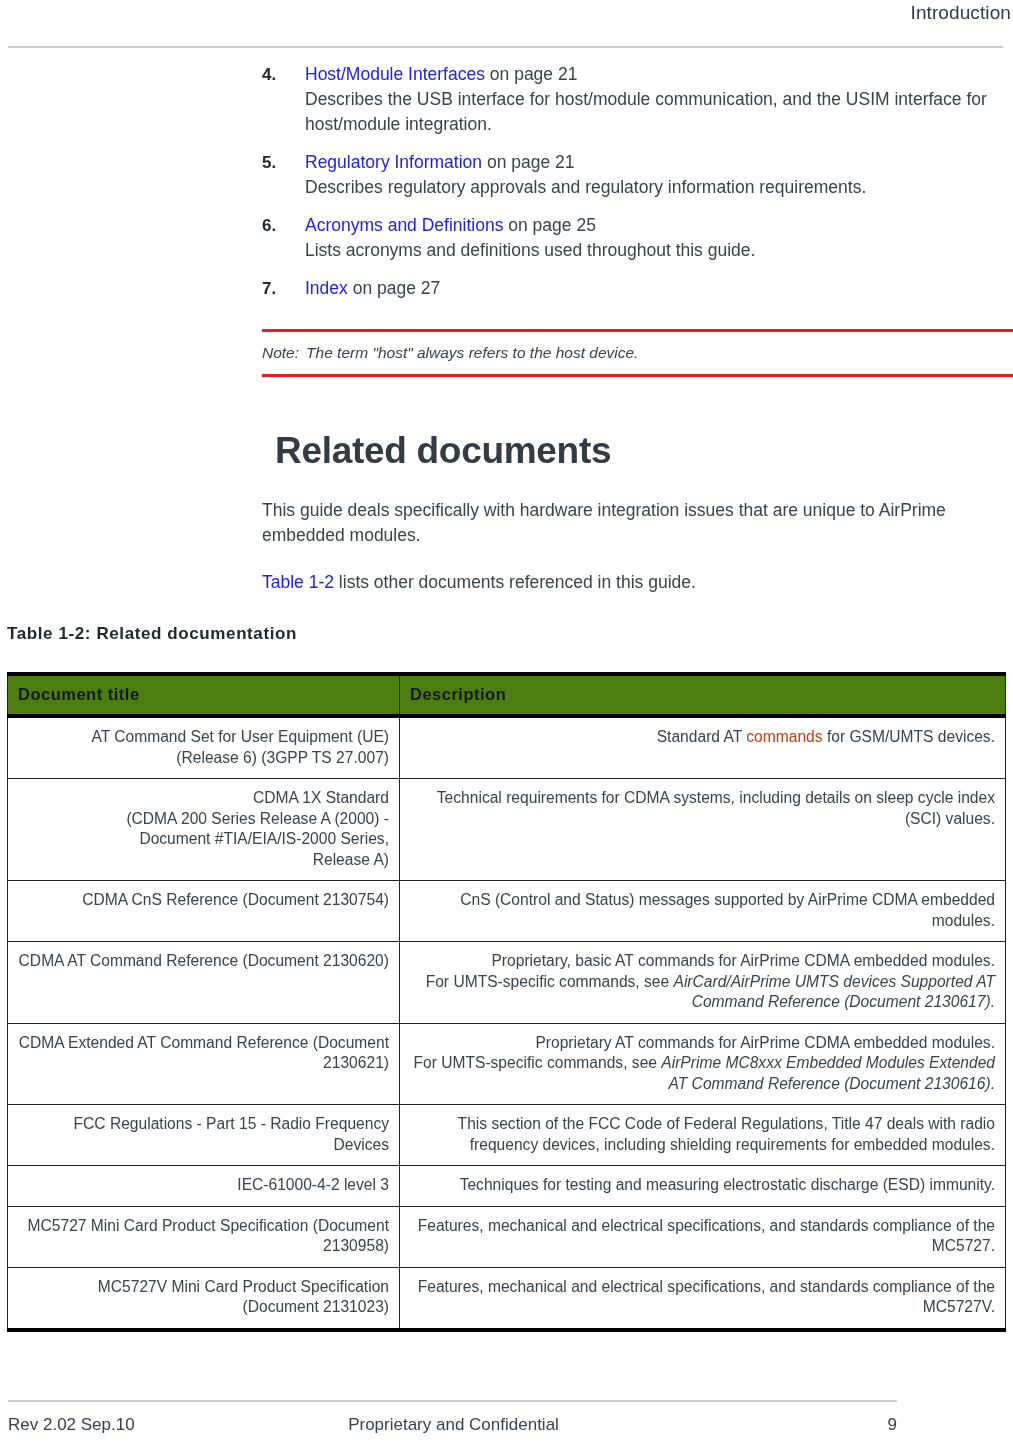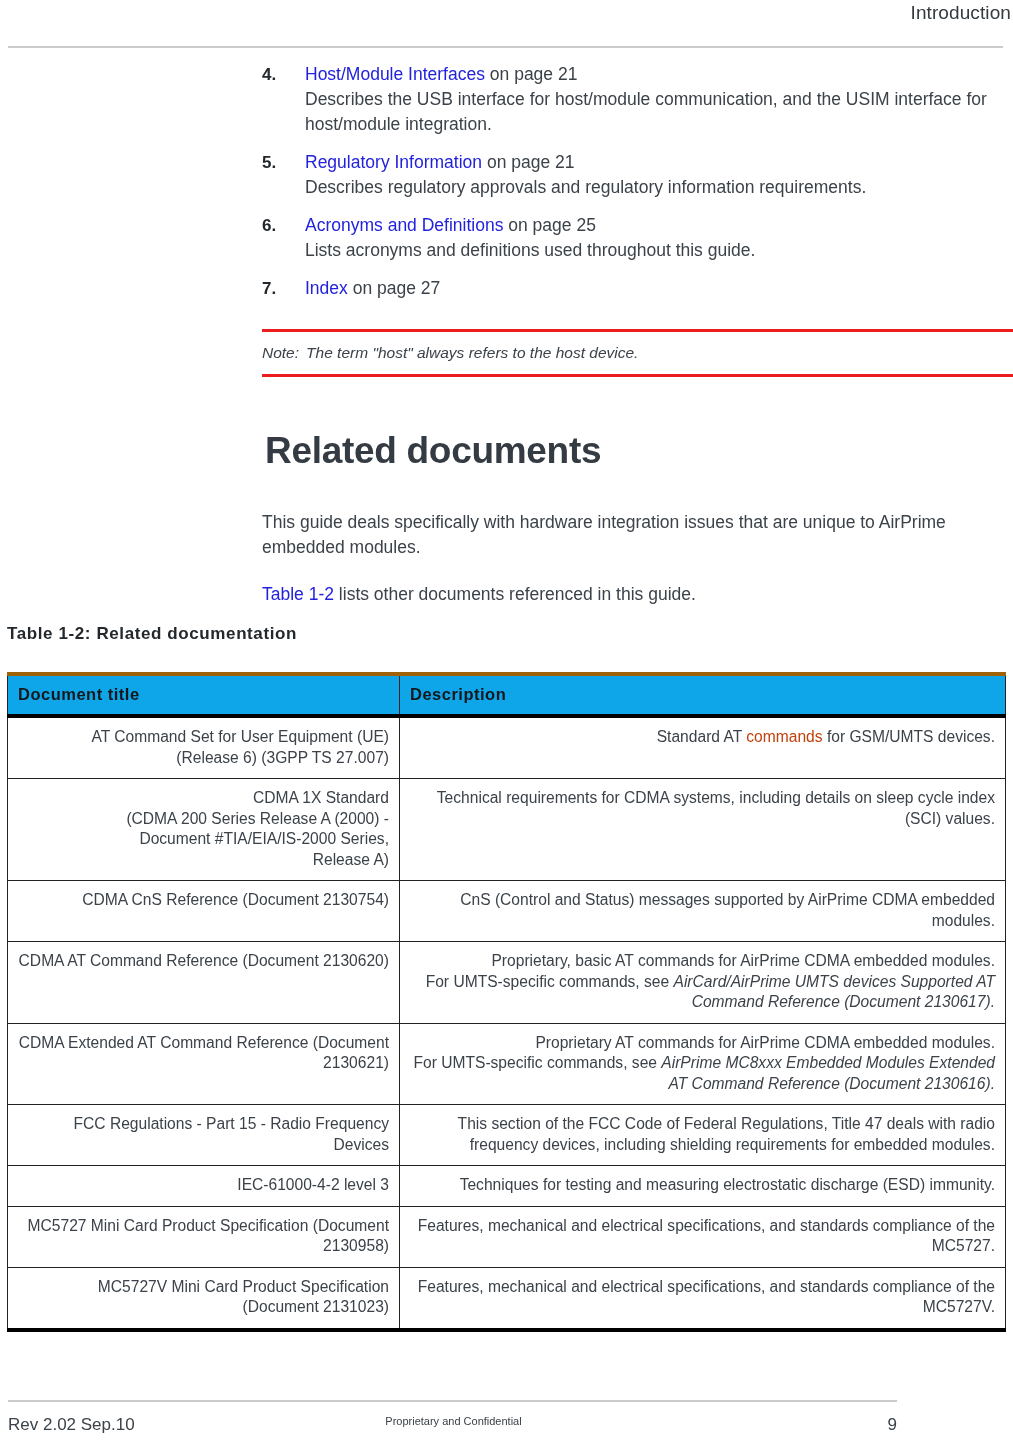--- a/index.html
+++ b/index.html
@@ -92,30 +92,30 @@
     color: #3b4249;
     line-height: 20px;
   }
   .note-label {
     font-style: italic;
     margin-right: 7px;
   }
 
   
   h1.section-heading {
-    margin: 53px 0 0 3px;
+    margin: 53px 0 0 13px;
     font-size: 37px;
     font-weight: bold;
     color: #343b42;
     letter-spacing: -0.3px;
     line-height: 42px;
   }
 
   .body-para {
-    margin-top: 38px;
+    margin-top: 26px;
     font-size: 17.5px;
     line-height: 25px;
     color: #3b4249;
   }
   .body-para.tight {
     margin-top: 22px;
   }
 
   
   .table-wrap {
@@ -135,22 +135,22 @@
     border-collapse: collapse;
     width: 998px;
     table-layout: fixed;
     border-left: 1px solid #222;
     border-right: 1px solid #222;
   }
   table.doc-table col.c1 { width: 392px; }
   table.doc-table col.c2 { width: 606px; }
 
   table.doc-table thead th {
-    background: #0ea5e9;
-    border-top: 4px solid #a16207;
+    background: #4d7c0f;
+    border-top: 4px solid #000000;
     border-bottom: 4px solid #000;
     border-right: 1px solid #222;
     text-align: left;
     font-size: 16.5px;
     font-weight: bold;
     color: #14181c;
     letter-spacing: 0.5px;
     padding: 9px 10px 10px 10px;
     vertical-align: middle;
   }
@@ -196,21 +196,21 @@
     top: 28px;
     font-size: 17px;
     color: #3b4249;
   }
   .page-footer .footer-center {
     position: absolute;
     left: 0;
     right: 0;
     top: 28px;
     text-align: center;
-    font-size: 11px;
+    font-size: 17px;
     color: #3b4249;
   }
   .page-footer .footer-right {
     position: absolute;
     right: 10px;
     top: 28px;
     font-size: 17px;
     color: #3b4249;
   }
 </style>

